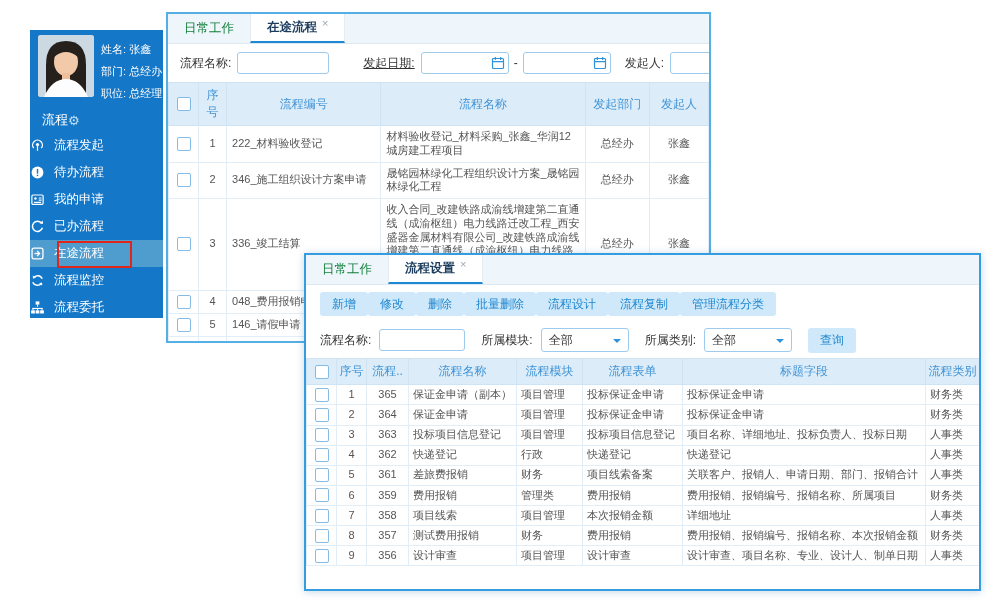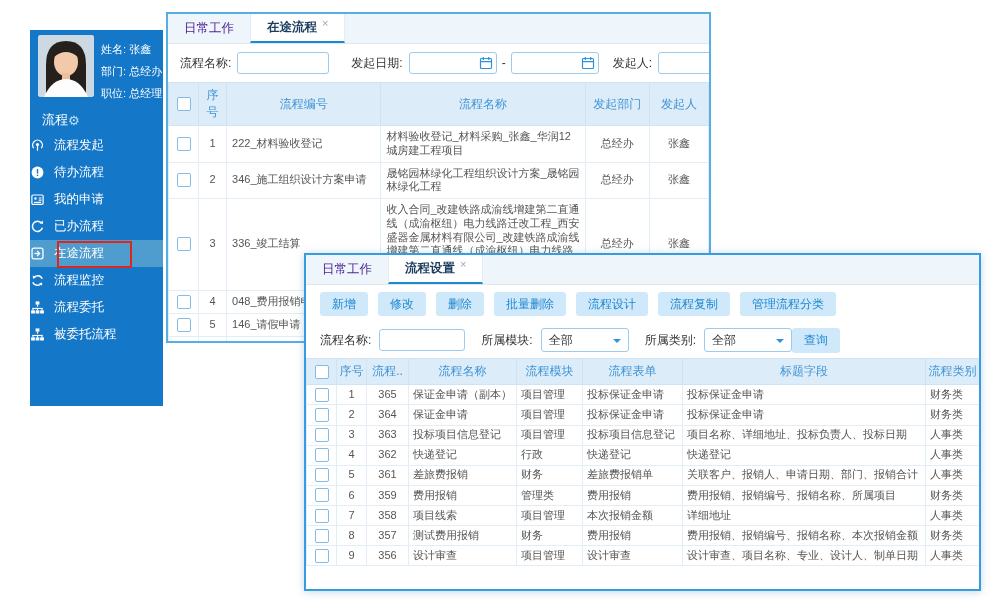--- a/index.html
+++ b/index.html
@@ -1,50 +1,50 @@
 <!DOCTYPE html>
 <html><head>
 <meta charset="utf-8">
 <style>
   html,body{margin:0;padding:0;background:#fff;}
   body{font-family:"Liberation Sans","DejaVu Sans",sans-serif;-webkit-font-smoothing:antialiased;}
   .stage{position:relative;width:1000px;height:600px;background:#fff;overflow:hidden;}
 
   
-  .sidebar{position:absolute;left:30px;top:30px;width:133px;height:376px;background:#1577c8;color:#fff;overflow:hidden;}
+  .sidebar{position:absolute;left:30px;top:30px;width:133px;height:288px;background:#1577c8;color:#fff;overflow:hidden;}
   .profile{display:flex;padding:5px 0 4px 8px;gap:7px;}
   .photo{width:56px;height:62px;border-radius:3px;overflow:hidden;flex:none;background:#cdd8df;}
   .pinfo{font-size:11px;line-height:22px;padding-top:3px;white-space:nowrap;}
   .side-header{display:flex;align-items:center;padding:0 12px;height:24px;font-size:13px;font-weight:normal;}
   .gear{font-size:13px;color:#bfe0f4;cursor:pointer;}
   .menu-item{position:relative;display:flex;align-items:center;height:27px;gap:9px;font-size:12.5px;cursor:pointer;}
   .menu-item.active{background:#4f9ccf;}
   .menu-item svg{flex:none;}
   .anno{position:absolute;left:27px;top:1px;width:71px;height:23px;border:2px solid #e0251b;pointer-events:none;}
 
   
   .panel{position:absolute;background:#fff;border:2px solid #359ddf;box-sizing:border-box;overflow:hidden;}
   .panel-top{left:166px;top:12px;width:545px;height:331px;border-color:#55aee4;}
   .panel-bottom{left:304px;top:253px;width:677px;height:338px;z-index:5;box-shadow:0 1px 8px rgba(30,100,160,.25);}
   .tabbar{display:flex;align-items:stretch;height:29px;background:#eef5fb;border-bottom:1px solid #dde8f2;}
-  .tab{display:flex;align-items:center;padding:0 16px;font-size:12.5px;color:#4c1d95;cursor:pointer;}
+  .tab{display:flex;align-items:center;padding:0 16px;font-size:12.5px;color:#15803d;cursor:pointer;}
   .tab.active{background:#fff;color:#1c3d5e;font-weight:bold;border-bottom:2px solid #1e88d2;border-right:1px solid #e4ecf4;border-left:1px solid #e4ecf4;}
   .tab .x{font-weight:normal;color:#9aa7b5;font-size:11px;margin-left:5px;position:relative;top:-5px;cursor:pointer;}
 
   .filterrow{display:flex;align-items:center;height:38px;font-size:12px;color:#333;white-space:nowrap;}
   .panel-top .filterrow{padding-left:12px;}
   .panel-bottom .filterrow{height:36px;padding-left:14px;}
   .inp{height:22px;border:1px solid #9ecbec;border-radius:3px;background:#fff;font-size:12px;padding:0 5px;box-sizing:border-box;outline:none;}
   .date-wrap{position:relative;display:inline-block;}
   .date-wrap .inp{width:88px;padding-right:20px;}
   .date-wrap svg{position:absolute;right:4px;top:4px;}
   .sel{position:relative;display:inline-flex;align-items:center;width:88px;height:24px;border:1px solid #9ecbec;border-radius:3px;background:#fff;font-size:12px;color:#333;padding-left:7px;box-sizing:border-box;cursor:pointer;}
   .sel:after{content:"";position:absolute;right:7px;top:10px;border:4px solid transparent;border-top-color:#2e93d9;}
   .btn{display:inline-block;background:#cfe9fb;color:#1f87cf;font-size:12px;border:none;border-radius:3px;padding:5px 12px;cursor:pointer;line-height:1.2;}
-  .btnrow{display:flex;gap:10px;align-items:center;padding:7px 0 6px 14px;}
+  .btnrow{display:flex;align-items:center;padding:7px 0 6px 14px;}
 
   
   table.grid{border-collapse:collapse;table-layout:fixed;width:100%;}
   .grid th{background:#dcedf9;color:#4193d6;font-weight:normal;font-size:12px;border:1px solid #cfe3f2;padding:4px 2px;}
   .grid td{border:1px solid #e2eef7;font-size:11px;color:#555;padding:4px 5px;text-align:center;word-break:break-all;line-height:1.25;}
   .grid td.al{text-align:left;}
   .grid tr{background:#fff;}
   .panel-bottom .grid td{padding:2.5px 4px;}
   .cb{display:inline-block;width:12px;height:12px;border:1px solid #85bce6;border-radius:2px;background:#fff;vertical-align:middle;cursor:pointer;}
 </style>
@@ -158,21 +158,21 @@
           <span>日常工作</span>
         </div>
       <div class="tab active">
         <span>在途流程</span>
         <span class="x">×</span>
       </div>
     </div>
     <div class="filterrow">
       <span>流程名称:</span>
       <input class="inp" style="width: 92px; margin-left: 6px;">
-      <span style="margin-left:22px;">发起日期:</span>
+      <span style="margin-left:34px;text-decoration:underline;">发起日期:</span>
       <span class="date-wrap" style="margin-left:6px;">
         <input class="inp" style="">
         <svg width="14" height="14" viewBox="0 0 14 14" fill="none" stroke="#2e93d9" stroke-width="1.2">
           <rect x="1.5" y="2.5" width="11" height="10" rx="1"></rect>
             <path d="M4.3 1v3M9.7 1v3M1.5 5.6h11"></path>
         </svg>
       </span>
       <span style="margin:0 5px;">-</span>
       <span class="date-wrap">
         <input class="inp" style="">
@@ -285,21 +285,21 @@
       <span>流程名称:</span>
       <input class="inp" style="width: 86px; margin-left: 8px;">
       <span style="margin-left:16px;">所属模块:</span>
       <span class="sel" style="margin-left:8px;">
           <span>全部</span>
         </span>
       <span style="margin-left:16px;">所属类别:</span>
       <span class="sel" style="margin-left:8px;">
           <span>全部</span>
         </span>
-      <button class="btn" style="">查询</button>
+      <button class="btn" style="margin-left:16px;">查询</button>
     </div>
     <table class="grid">
       <colgroup>
           <col style="width:30px">
           <col style="width:30px">
           <col style="width:42px">
           <col style="width:108px">
           <col style="width:66px">
           <col style="width:100px">
           <col style="width:243px">
@@ -362,21 +362,21 @@
             <td class="al">快递登记</td>
             <td class="al">人事类</td>
           </tr>
 
           <tr>
             <td><span class="cb"></span></td>
             <td>5</td>
             <td>361</td>
             <td class="al">差旅费报销</td>
             <td class="al">财务</td>
-            <td class="al">差旅费报销单</td>
+            <td class="al">项目线索备案</td>
             <td class="al">关联客户、报销人、申请日期、部门、报销合计</td>
             <td class="al">人事类</td>
           </tr>
 
           <tr>
             <td><span class="cb"></span></td>
             <td>6</td>
             <td>359</td>
             <td class="al">费用报销</td>
             <td class="al">管理类</td>

